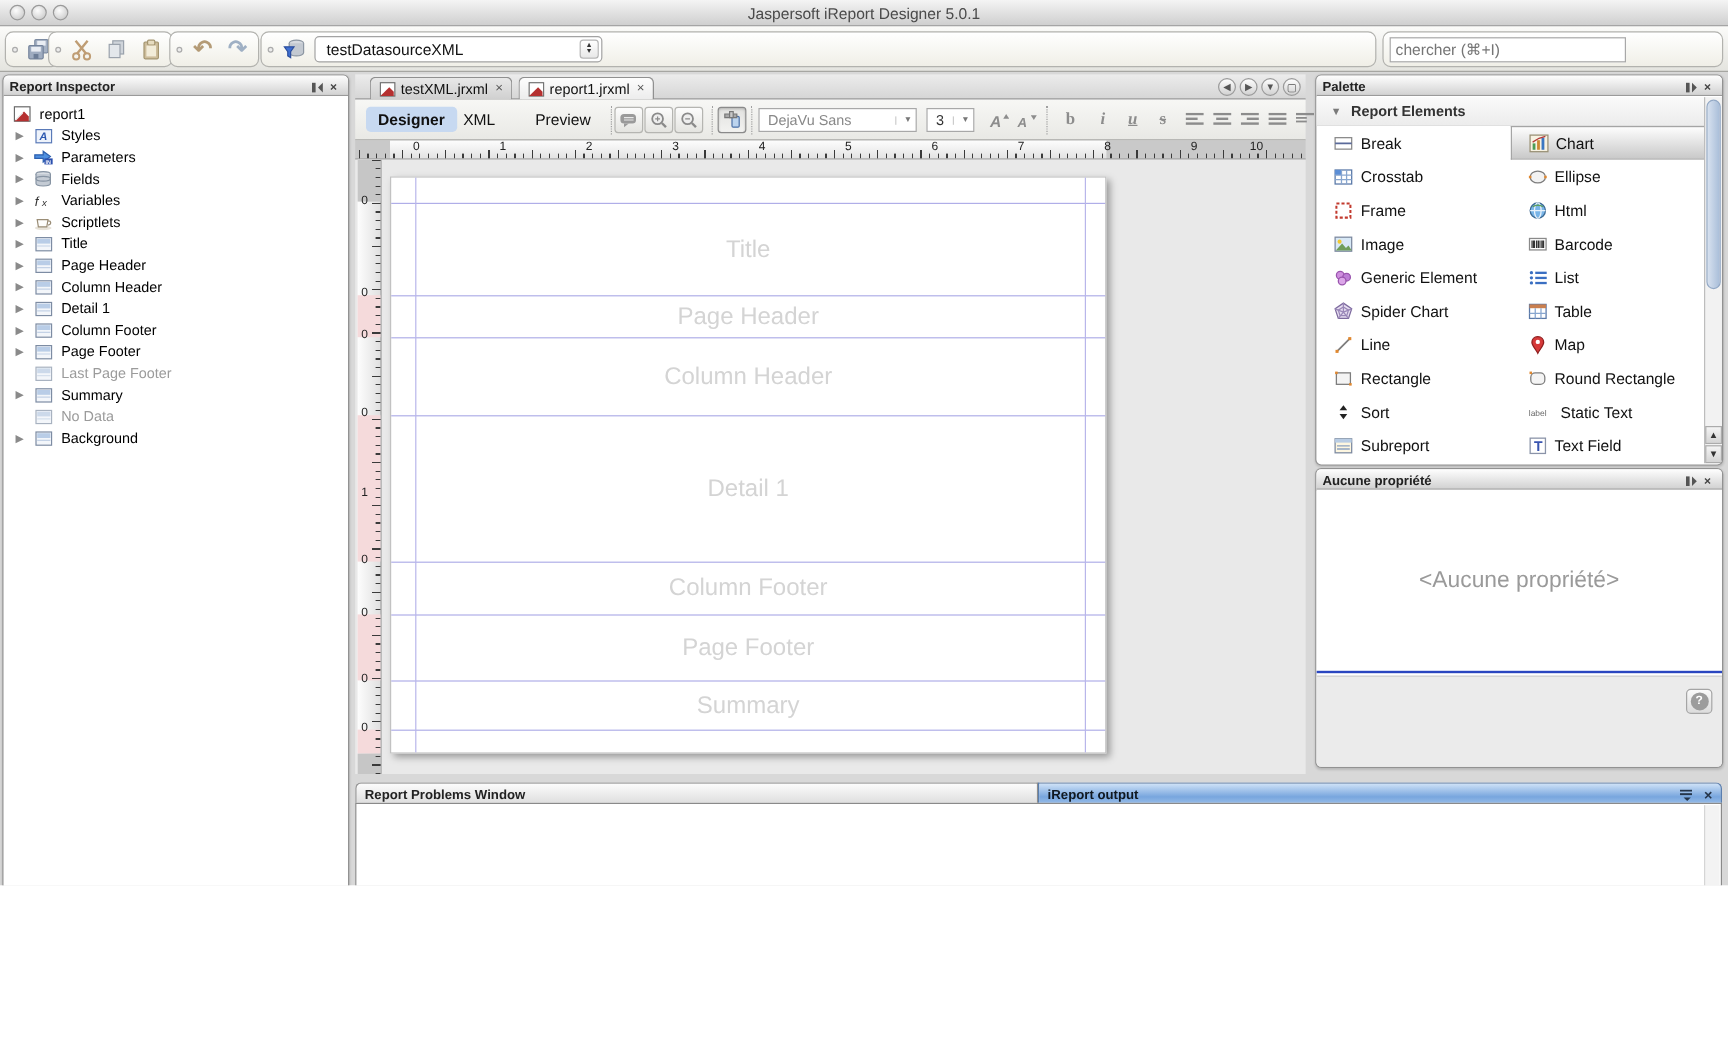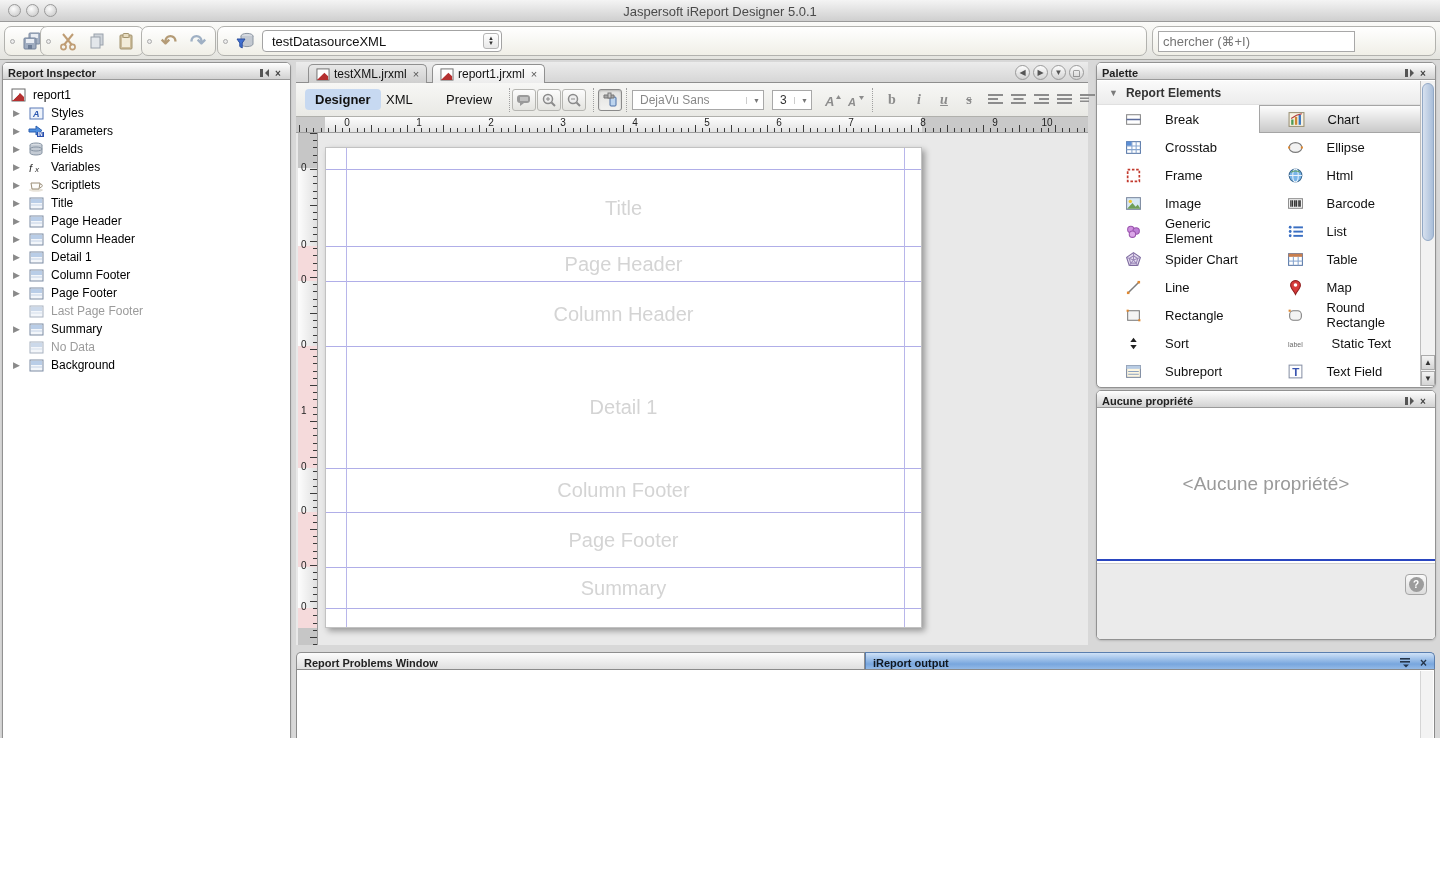--- a/index.html
+++ b/index.html
@@ -95,21 +95,21 @@
     box-shadow:3px 3px 6px rgba(0,0,0,.35); }
   .band { position:relative; border-bottom:1px solid #b0aee8; display:flex; align-items:center; justify-content:center; }
   .band .blabel { font-size:20px; color:#d4d4d4; }
   .vguide { position:absolute; top:0; bottom:0; width:1px; background:#b8b6ea; }
 
   
   .psection { height:24px; display:flex; align-items:center; gap:8px; padding-left:12px; font-size:12px; font-weight:bold; color:#333;
     background:linear-gradient(#fafafa,#ececec); border-bottom:1px solid #e0e0e0; }
   .psection .tri { font-size:9px; color:#7a7a7a; }
   .pgrid { position:absolute; left:0; top:42px; right:15px; bottom:0; display:grid; grid-template-columns:1fr 1fr; grid-auto-rows:28px; }
-  .pitem { display:flex; align-items:center; gap:23px; padding-left:28px; font-size:13px; color:#111; }
+  .pitem { display:flex; align-items:center; gap:6px; padding-left:14px; font-size:13px; color:#111; }
   .pitem.selected { background:linear-gradient(#fdfdfd,#c9c9c9); border:1px solid #a5a5a5; border-right:none; }
   .pic { width:17px; height:17px; flex:0 0 auto; }
   .pscroll { position:absolute; right:0; top:18px; bottom:1px; width:15px; background:#f2f2f2; border-left:1px solid #bdbdbd; }
   .pthumb { position:absolute; left:1px; top:2px; width:12px; height:158px; border-radius:6px;
     background:linear-gradient(90deg,#d7e1ef,#a9bed9); border:1px solid #93a9c6; }
   .parrow { position:absolute; left:0; width:14px; height:15px; background:linear-gradient(#f4f4f4,#d4d4d4);
     border:1px solid #ababab; font-size:8px; color:#333; display:flex; align-items:center; justify-content:center; }
 
   
   .prop-body { position:absolute; left:0; right:0; top:18px; height:152px; background:#fff; border-bottom:2px solid #2a46c0;

